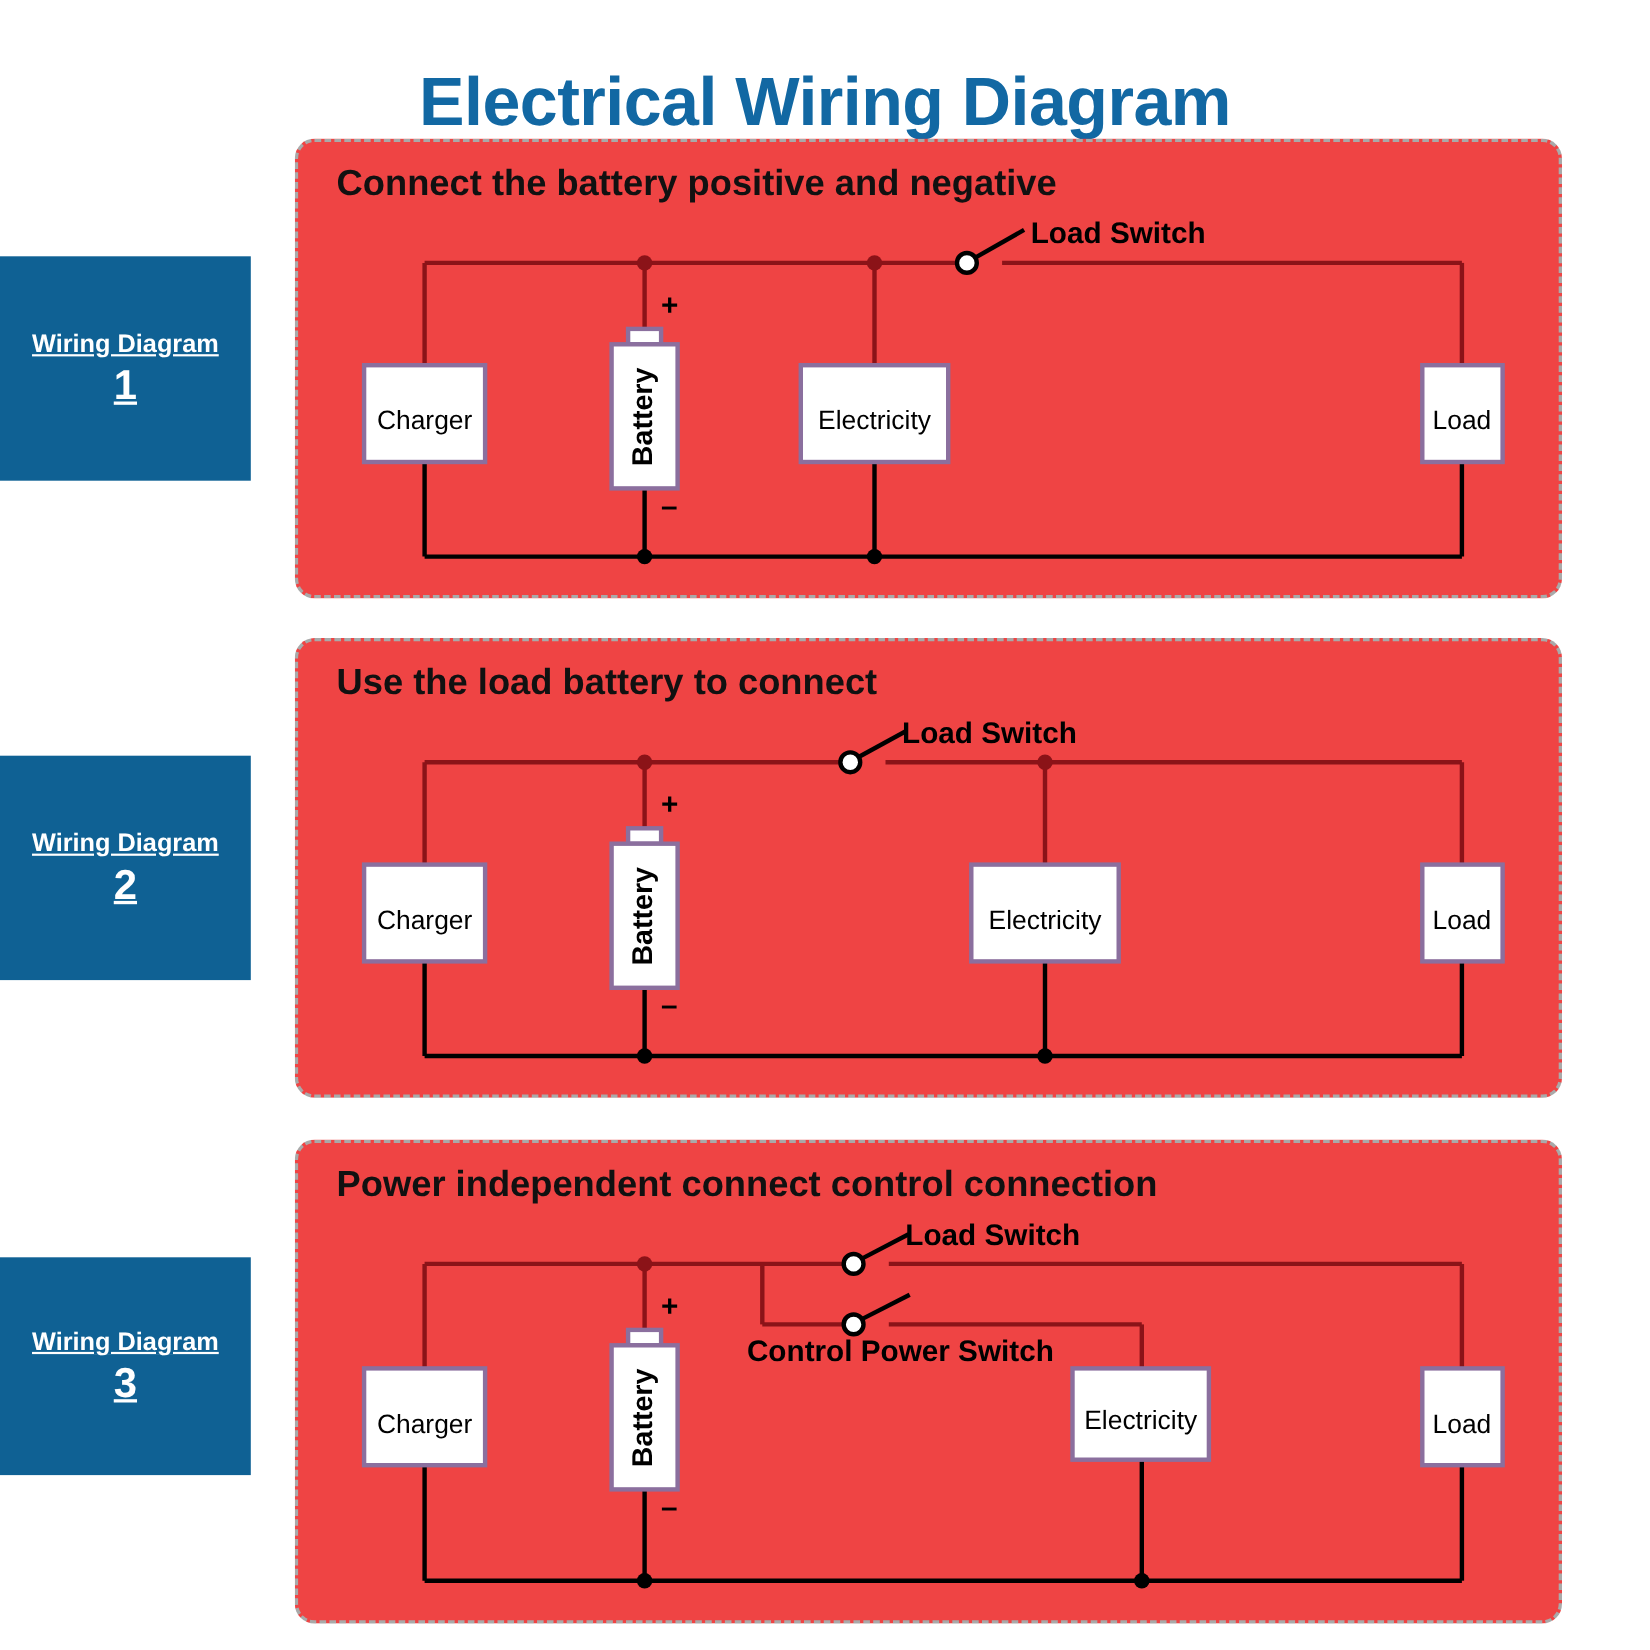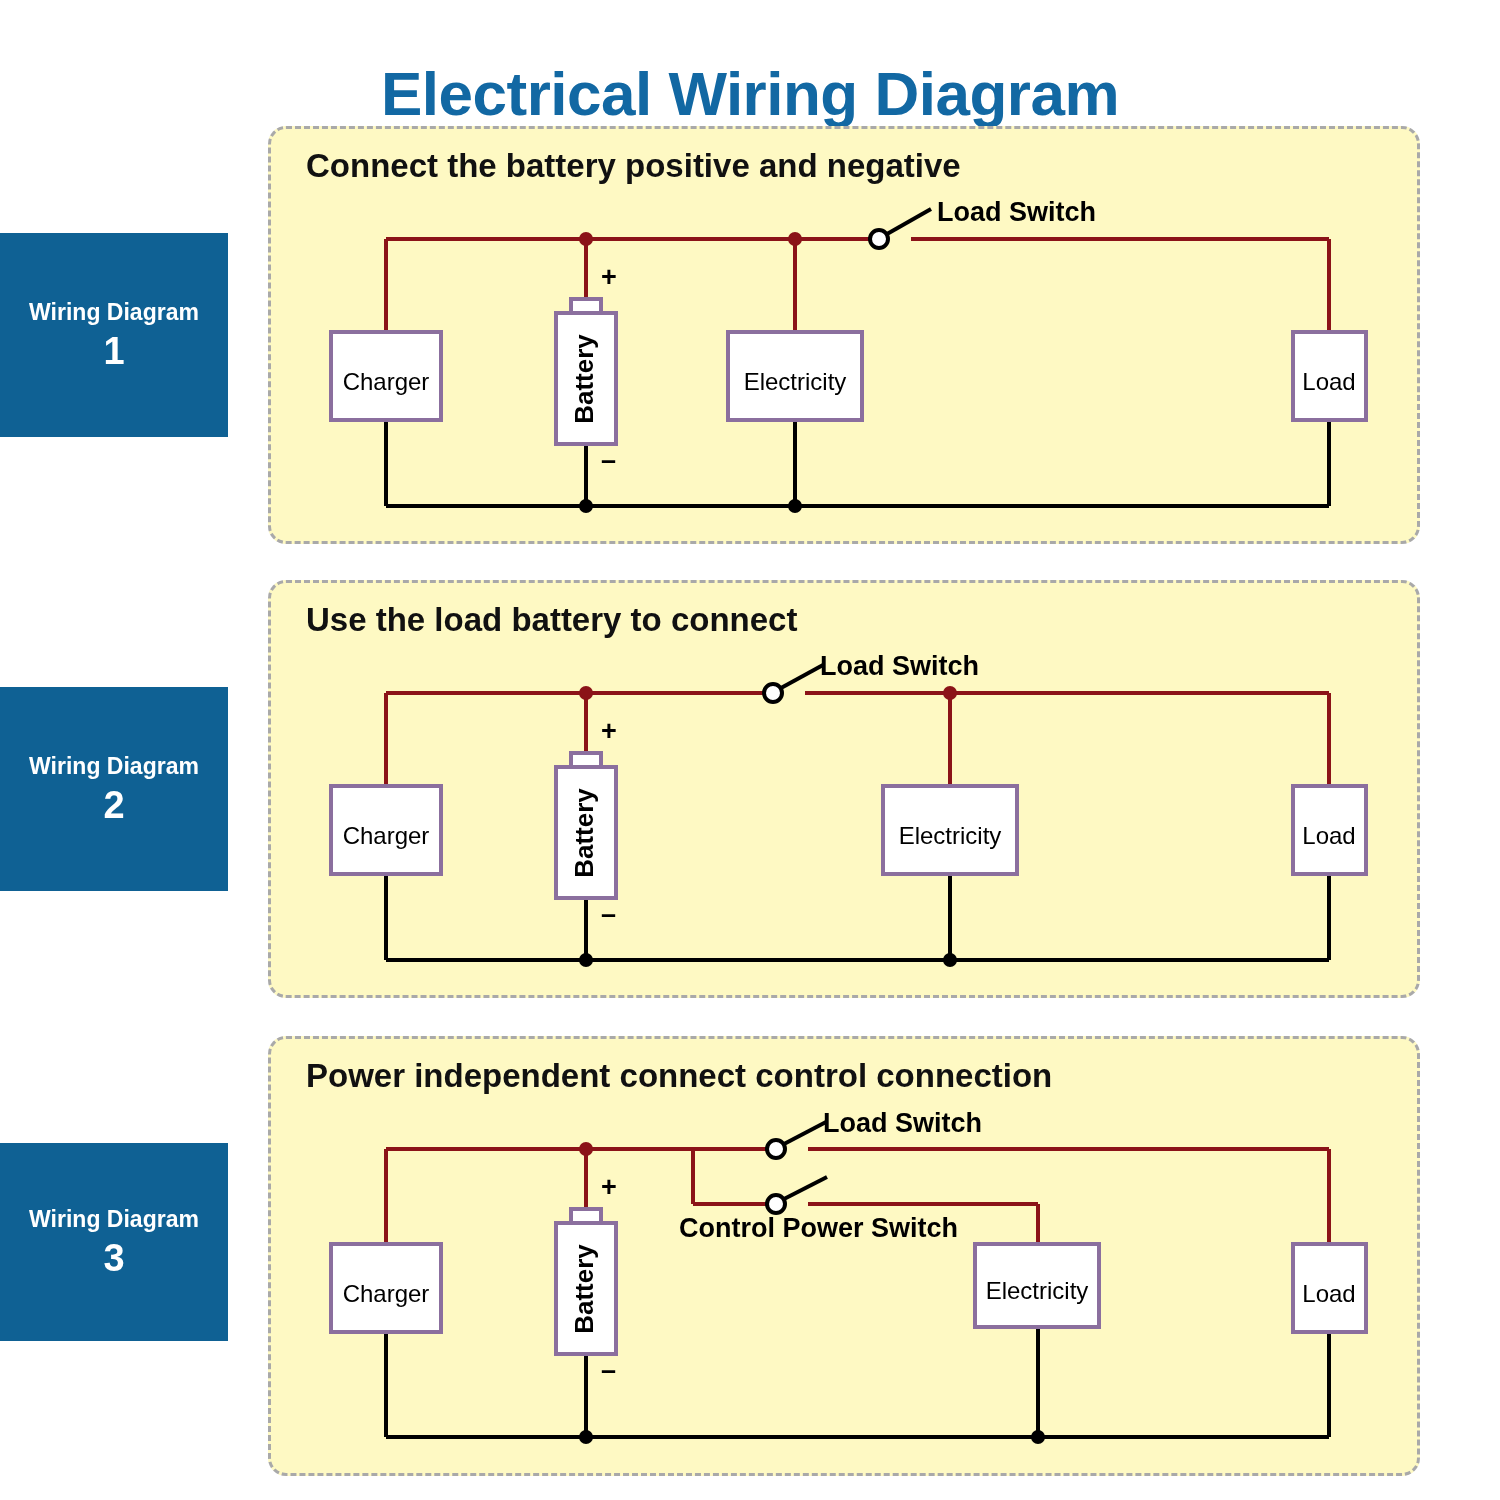--- a/index.html
+++ b/index.html
@@ -1,21 +1,21 @@
 <!DOCTYPE html>
 <html><head>
 <meta charset="utf-8">
 <style>
   html,body{margin:0;padding:0;}
   body{width:1500px;height:1500px;background:#ffffff;font-family:"Liberation Sans",sans-serif;overflow:hidden;position:relative;}
   .page-title{position:absolute;left:0;top:22px;width:1500px;text-align:center;font-size:62px;font-weight:bold;color:#1268A3;letter-spacing:-0.5px;margin-top:36px;}
-  .badge{position:absolute;left:0;width:228px;background:#0f6194;color:#fff;display:flex;flex-direction:column;align-items:center;justify-content:center;gap:8px;}
+  .badge{position:absolute;left:0;width:228px;background:#0f6194;color:#fff;display:flex;flex-direction:column;align-items:center;justify-content:center;gap:8px;text-decoration:underline;}
   .badge-label{font-size:23px;font-weight:bold;line-height:1;}
   .badge-num{font-size:38px;font-weight:bold;line-height:1;}
-  .panel{position:absolute;left:268px;width:1152px;border:3px dashed #a9a9a9;border-radius:18px;box-sizing:border-box;background:#fef9c3;}
+  .panel{position:absolute;left:268px;width:1152px;border:3px dashed #a9a9a9;border-radius:18px;box-sizing:border-box;background:#ef4444;}
   .panel-heading{position:absolute;left:35px;top:18px;font-size:33px;font-weight:bold;color:#111;white-space:nowrap;}
   .svgwrap{position:absolute;left:0;top:0;width:100%;height:100%;}
   svg{display:block;}
   .boxlabel{font-family:"Liberation Sans",sans-serif;font-size:24px;fill:#000;font-weight:normal;}
   .batlabel{font-family:"Liberation Sans",sans-serif;font-size:26px;fill:#000;font-weight:bold;}
   .swlabel{font-family:"Liberation Sans",sans-serif;font-size:27px;fill:#000;font-weight:bold;}
   .signlabel{font-family:"Liberation Sans",sans-serif;font-size:27px;fill:#000;font-weight:bold;}
 </style>
 </head>
 <body>

